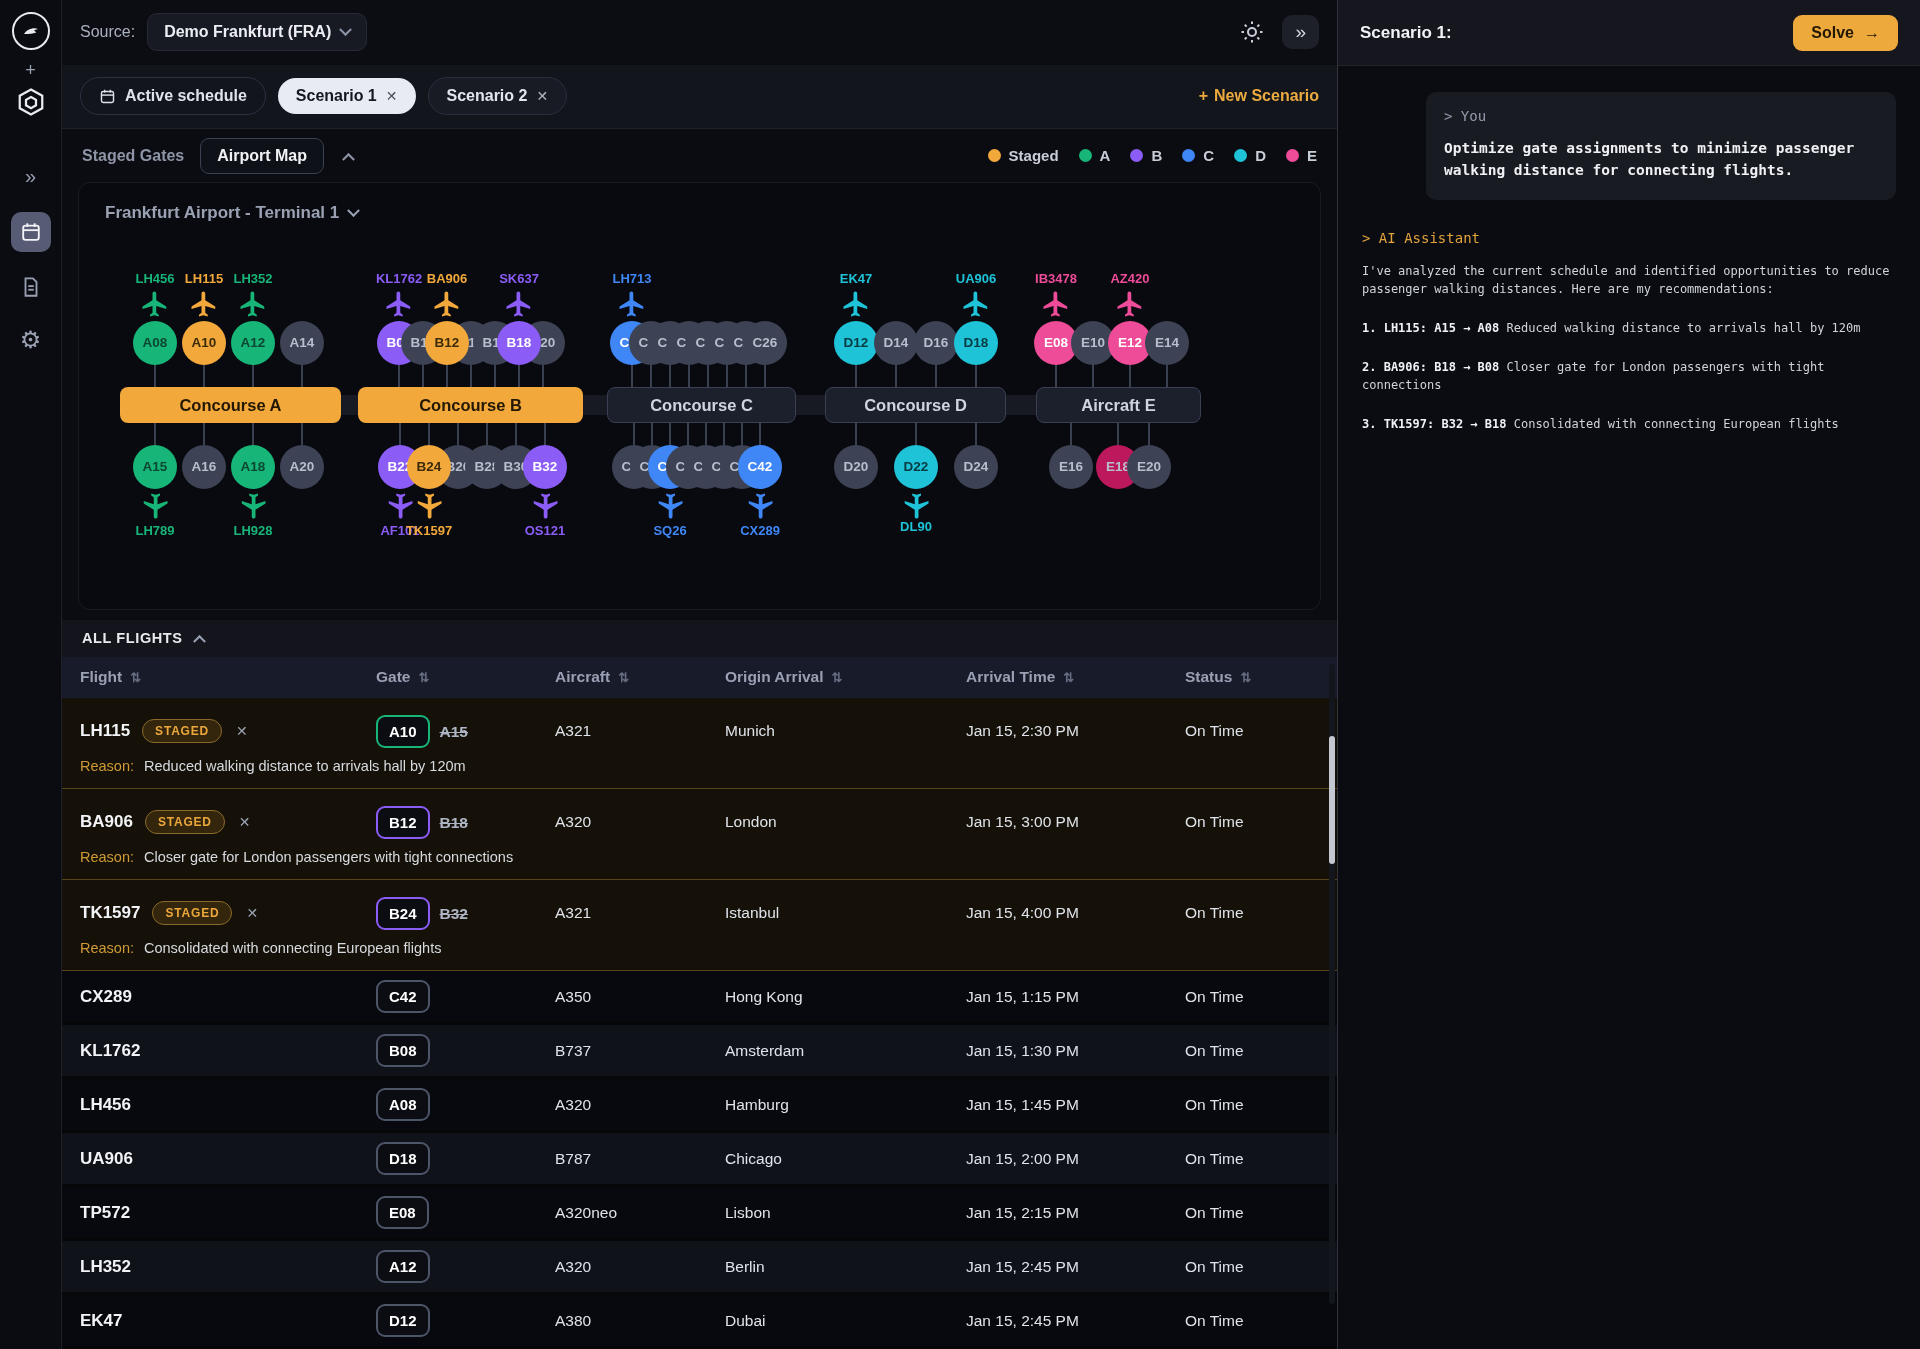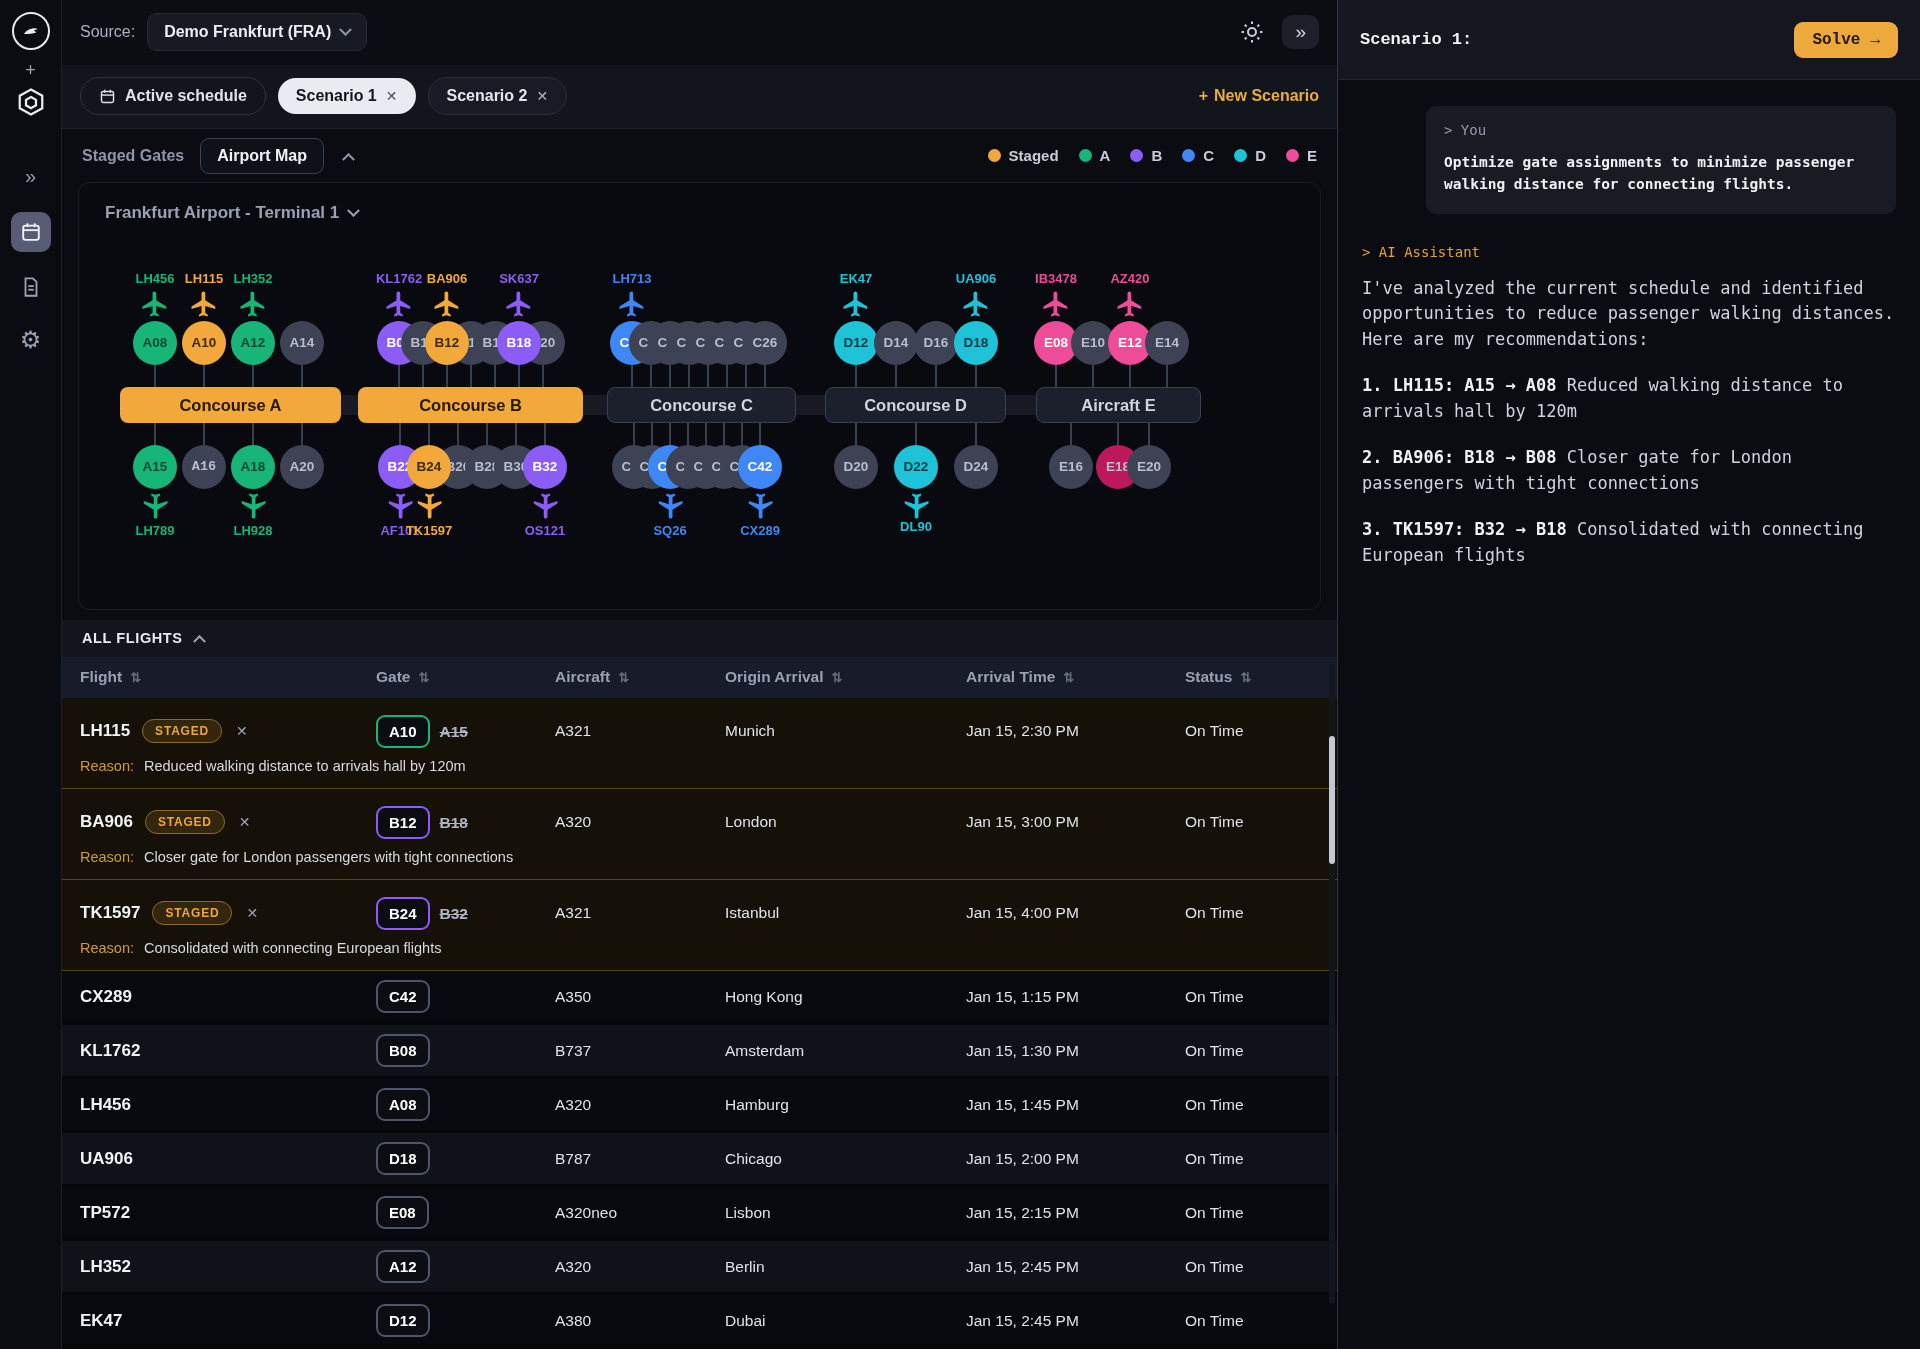--- a/index.html
+++ b/index.html
@@ -92,32 +92,32 @@
   .badge { background:rgba(240,168,46,.14); border:1px solid #8a6a2a; color:#eba73b; font-size:12px;
     font-weight:bold; letter-spacing:.8px; border-radius:999px; padding:4px 12px; }
   .rowx { color:#9aa2b2; font-size:14px; font-weight:normal; margin-left:2px; }
   .scrolltrack { position:absolute; right:2px; top:664px; width:6px; height:640px; background:#14161d;
     border-radius:3px; }
   .scrollthumb { position:absolute; right:2px; top:736px; width:6px; height:128px; background:#c3c8d2;
     border-radius:3px; }
 
   
   .side { flex:1; background:#0b0c12; border-left:1px solid #30323d; display:flex; flex-direction:column; }
-  .side-head { height:80px; background:#15161e; border-bottom:1px solid #23252e; display:flex;
-    align-items:center; padding:0 22px;font-family:Liberation Mono, monospace; }
+  .side-head { height:66px; background:#15161e; border-bottom:1px solid #23252e; display:flex;
+    align-items:center; padding:0 22px; }
   .side-head .t { font-size:17px; font-weight:bold; color:#f0f2f6; }
   .solve { margin-left:auto; background:#eda93c; color:#231803; border-radius:9px; padding:9px 18px;
     font-size:16px; font-weight:bold; display:flex; align-items:center; gap:10px; }
   .chat { padding:26px 24px; font-family:"DejaVu Sans Mono", monospace; overflow:hidden; }
   .ucard { margin-left:64px; background:#191b23; border-radius:10px; padding:16px 18px 18px; }
   .ucard .who { color:#959cad; font-size:14px; margin-bottom:14px; }
   .ucard .msg { color:#eef0f4; font-size:14.5px; font-weight:bold; line-height:1.5; }
   .ai { margin-top:30px; }
   .ai .who { color:#e2a33c; font-size:14px; margin-bottom:16px; }
-  .ai p { color:#cfd4dc; font-size:17px; line-height:1.5; margin-bottom:21px; }
+  .ai p { color:#cfd4dc; font-size:12px; line-height:1.5; margin-bottom:21px; }
   .ai b { color:#eef1f5; }
 </style>
 </head>
 <body>
 
 <div class="app">
 
   <div class="rail">
     <div class="logo">
       <svg width="24" height="24" viewBox="0 0 24 24">
@@ -271,21 +271,21 @@
             <div class="gstem" style="top: 92px; height: 22px;"></div>
           </div>
           <div class="gate-unit bot" style="left: 46px; top: 176px; z-index: 1;">
             <div class="gcircle" style="background: rgb(23, 181, 120); color: rgb(11, 71, 49); top: 22px;">A15</div>
             <div class="gstem" style="top: 0px; height: 22px;"></div>
             <div class="gplane" style="top: 68px;"><svg width="30" height="30" viewBox="0 0 24 24" style="transform:rotate(180deg)">
                 <path fill="#17b578" d="M21 16v-2l-8-5V3.5C13 2.67 12.33 2 11.5 2S10 2.67 10 3.5V9l-8 5v2l8-2.5V19l-2 1.5V22l3.5-1 3.5 1v-1.5L13 19v-5.5l8 2.5z"></path>
               </svg></div>
             <div class="glabel" style="color: rgb(23, 181, 120); top: 100px;">LH789</div>
           </div>
-          <div class="gate-unit bot" style="left: 95px; top: 176px; z-index: 2; font-family: Liberation Mono, monospace;">
+          <div class="gate-unit bot" style="left: 95px; top: 176px; z-index: 2;">
             <div class="gcircle" style="background: rgb(61, 67, 84); color: rgb(183, 191, 205); top: 22px;">A16</div>
             <div class="gstem" style="top: 0px; height: 22px;"></div>
           </div>
           <div class="gate-unit bot" style="left: 144px; top: 176px; z-index: 3;">
             <div class="gcircle" style="background: rgb(23, 181, 120); color: rgb(11, 71, 49); top: 22px;">A18</div>
             <div class="gstem" style="top: 0px; height: 22px;"></div>
             <div class="gplane" style="top: 68px;"><svg width="30" height="30" viewBox="0 0 24 24" style="transform:rotate(180deg)">
                 <path fill="#17b578" d="M21 16v-2l-8-5V3.5C13 2.67 12.33 2 11.5 2S10 2.67 10 3.5V9l-8 5v2l8-2.5V19l-2 1.5V22l3.5-1 3.5 1v-1.5L13 19v-5.5l8 2.5z"></path>
               </svg></div>
             <div class="glabel" style="color: rgb(23, 181, 120); top: 100px;">LH928</div>

